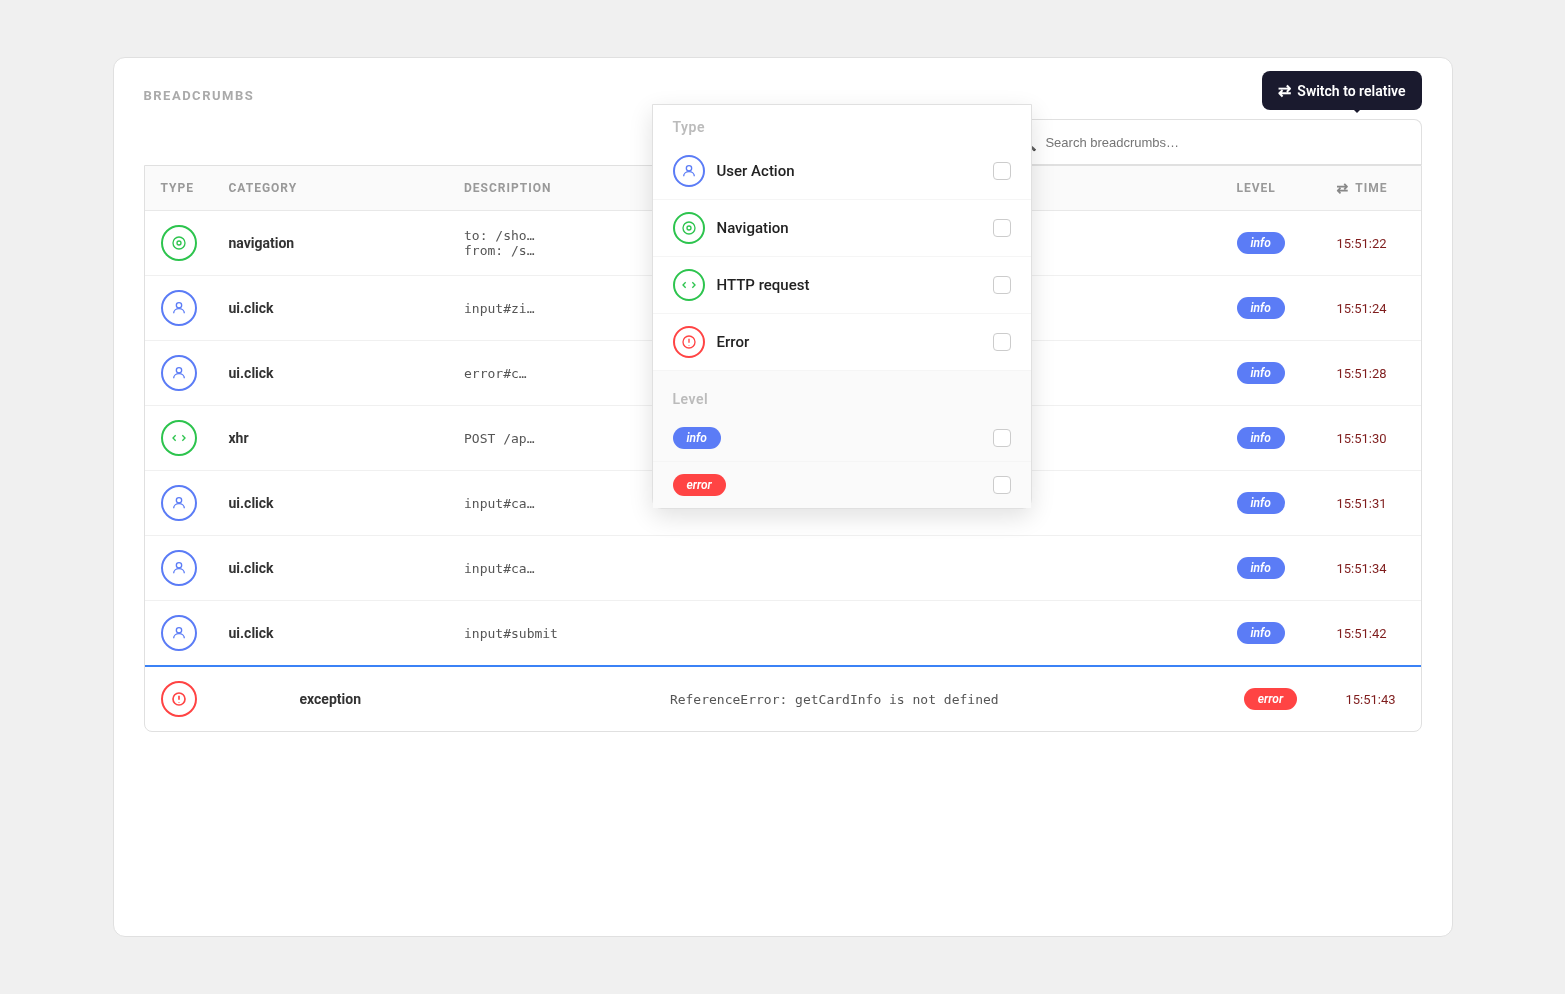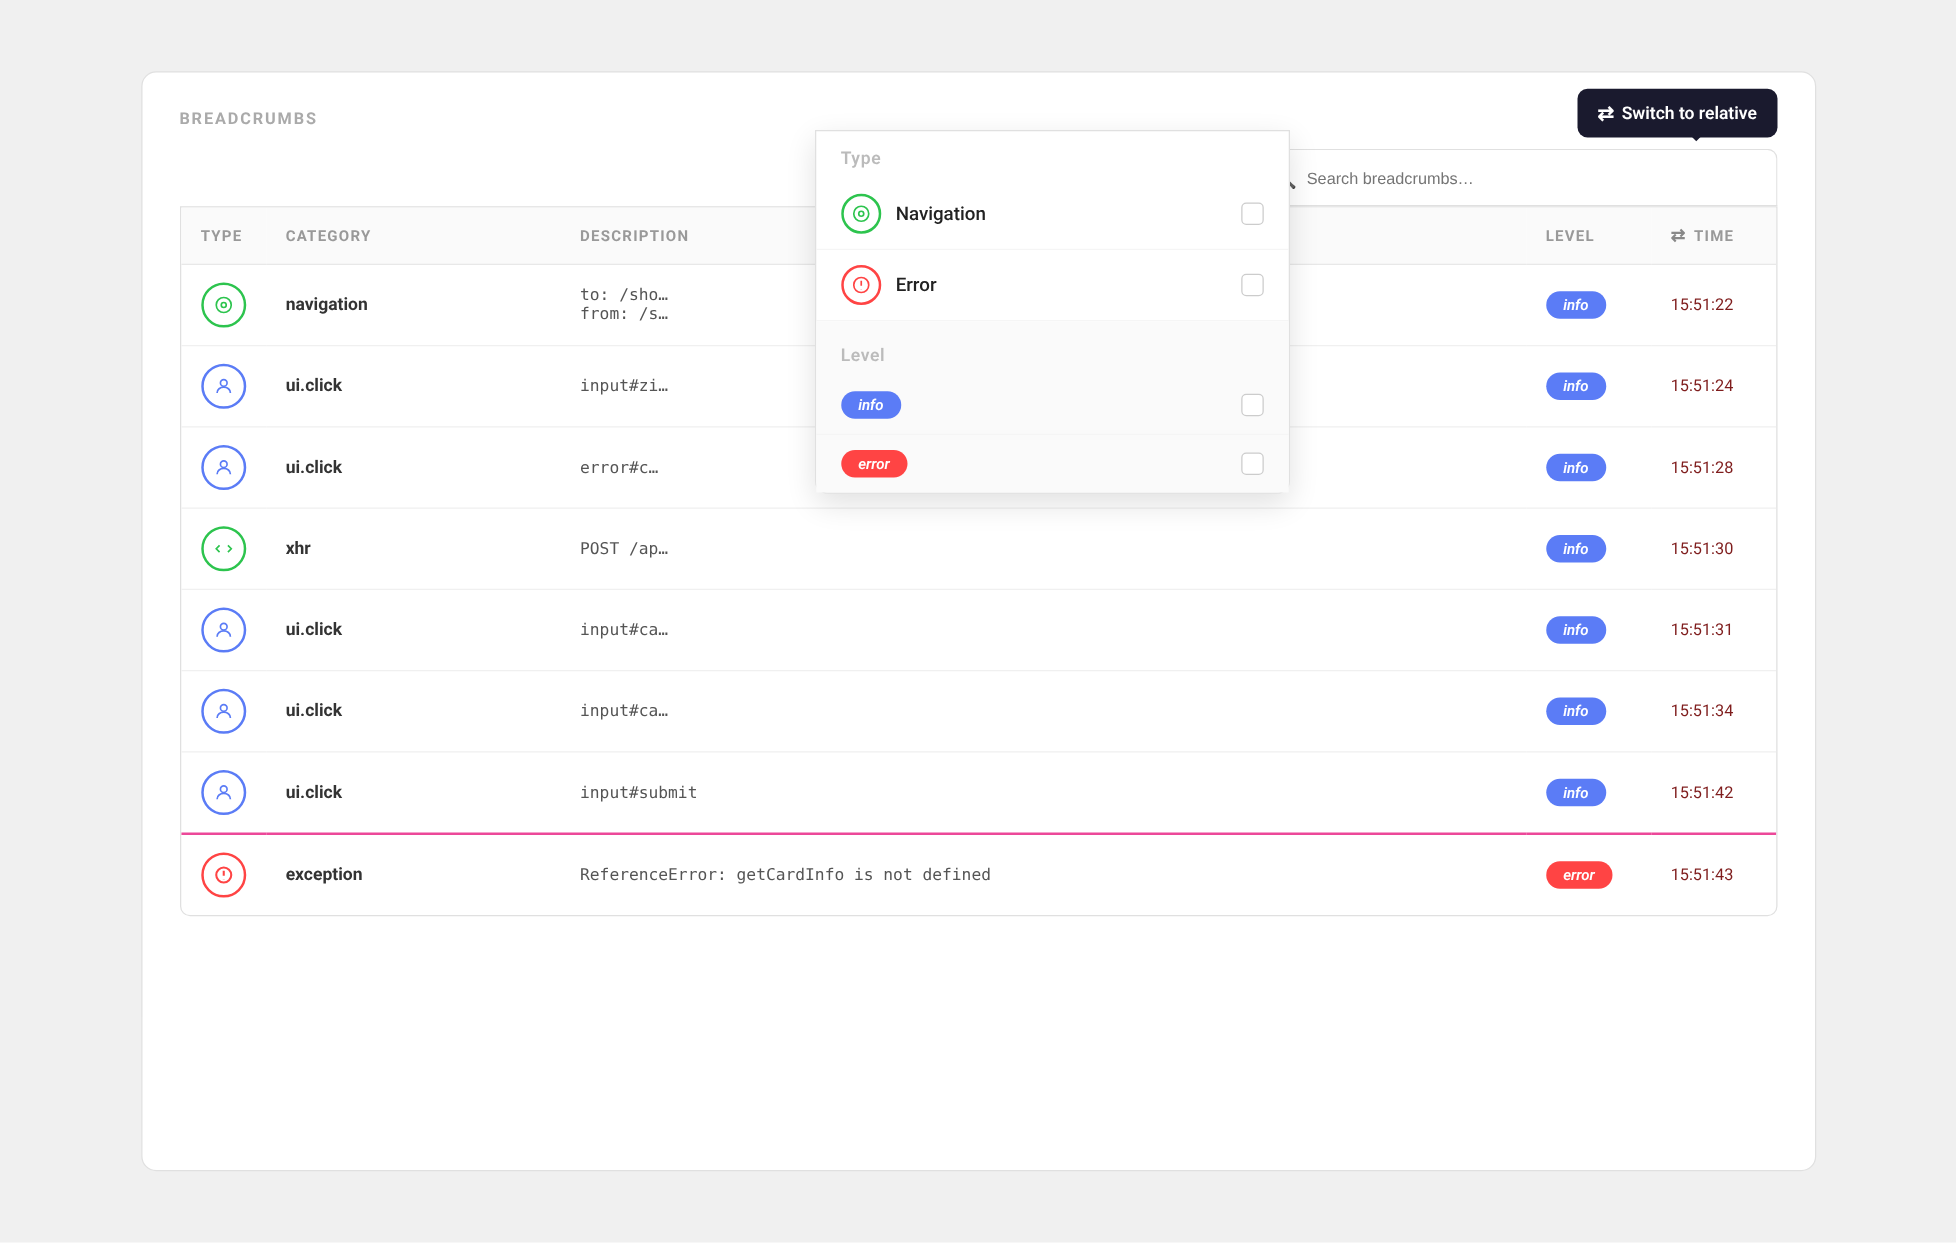--- a/index.html
+++ b/index.html
@@ -259,34 +259,57 @@
     </button>
     <div class="search-box">
       <span class="search-icon">🔍</span>
       <input type="text" placeholder="Search breadcrumbs…" style="">
     </div>
   </div>
 
   <div class="dropdown-overlay">
     <div class="dropdown-section-label">Type</div>
 
+    <div class="dropdown-item">
+      <div class="dropdown-item-left">
+        <div class="di-icon di-user">
+          <svg width="16" height="16" viewBox="0 0 24 24" fill="none" stroke="currentColor" stroke-width="2">
+              <circle cx="12" cy="8" r="4"></circle>
+              <path d="M4 20c0-4 3.6-7 8-7s8 3 8 7"></path>
+            </svg>
+        </div>
+        <span>User Action</span>
+      </div>
+      <div class="dropdown-checkbox"></div>
+    </div>
 
     <div class="dropdown-item">
       <div class="dropdown-item-left">
         <div class="di-icon di-nav">
           <svg width="16" height="16" viewBox="0 0 24 24" fill="none" stroke="currentColor" stroke-width="2">
               <circle cx="12" cy="12" r="3"></circle>
               <circle cx="12" cy="12" r="9"></circle>
             </svg>
         </div>
         <span>Navigation</span>
       </div>
       <div class="dropdown-checkbox"></div>
     </div>
 
+    <div class="dropdown-item">
+      <div class="dropdown-item-left">
+        <div class="di-icon di-http">
+          <svg width="16" height="16" viewBox="0 0 24 24" fill="none" stroke="currentColor" stroke-width="2">
+              <path d="M7 16l-4-4 4-4M17 8l4 4-4 4"></path>
+            </svg>
+        </div>
+        <span>HTTP request</span>
+      </div>
+      <div class="dropdown-checkbox"></div>
+    </div>
 
     <div class="dropdown-item">
       <div class="dropdown-item-left">
         <div class="di-icon di-error">
           <svg width="16" height="16" viewBox="0 0 24 24" fill="none" stroke="currentColor" stroke-width="2">
               <circle cx="12" cy="12" r="9"></circle>
               <path d="M12 7v6M12 17v.5"></path>
             </svg>
         </div>
         <span>Error</span>
@@ -428,21 +451,21 @@
                   <path d="M4 20c0-4 3.6-7 8-7s8 3 8 7"></path>
                 </svg>
             </div>
           </td>
           <td class="category-col">ui.click</td>
           <td class="desc-col">input#submit</td>
           <td class="level-col"><span class="badge badge-info">info</span></td>
           <td class="time-col">15:51:42</td>
         </tr>
 
-        <tr style="border-top: 2px solid #ec4899;">
+        <tr style="border-top: 2px solid #3b82f6; text-align: center;">
           <td class="type-icon-cell">
             <div class="icon-circle icon-error">
               <svg width="16" height="16" viewBox="0 0 24 24" fill="none" stroke="currentColor" stroke-width="2.5">
                   <circle cx="12" cy="12" r="9"></circle>
                   <path d="M12 7v6M12 17v.5"></path>
                 </svg>
             </div>
           </td>
           <td class="category-col">exception</td>
           <td class="desc-col"><strong>ReferenceError:</strong> getCardInfo is not defined</td>

